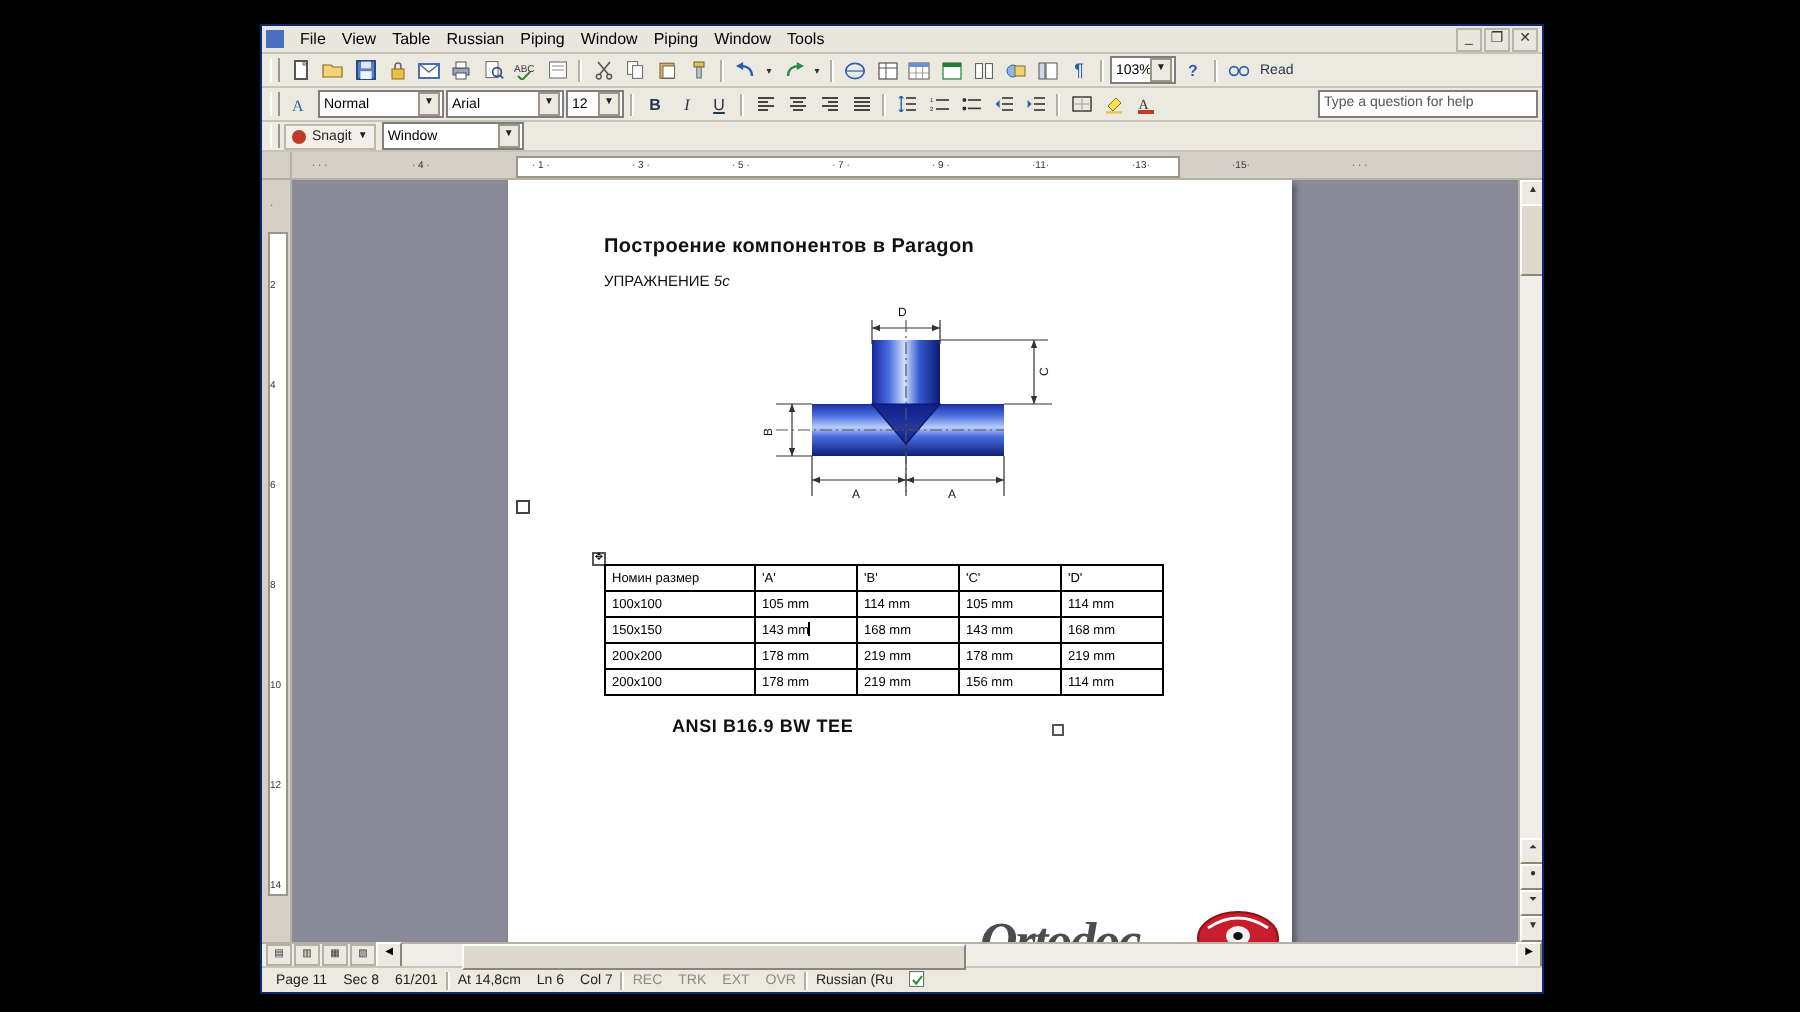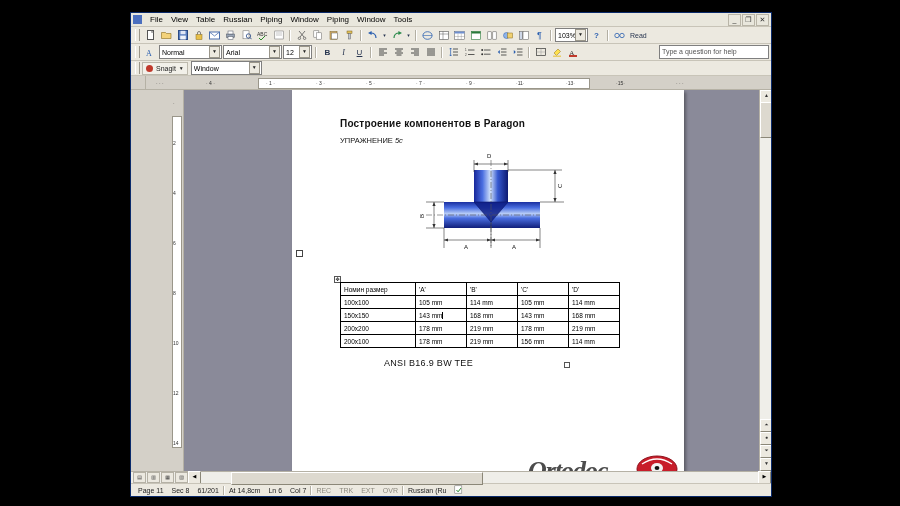--- a/index.html
+++ b/index.html
@@ -83,21 +83,21 @@
   .ruler-h{
     height:13px;background:#d4d0c8;display:flex;align-items:stretch;
     border-bottom:1px solid #b5b1a5;
   }
   .ruler-h .corner{width:14px;background:#d4d0c8;border-right:1px solid #b5b1a5;}
   .ruler-h .rbody{flex:1;position:relative;background:#d4d0c8;}
   .ruler-h .rwhite{position:absolute;top:2px;left:112px;width:330px;height:9px;background:#fff;border:1px solid #9a968a;}
   .rtick{position:absolute;top:4px;font-size:5px;color:#333;}
 
   
-  .word-body{flex:1;display:flex;background:#808080;position:relative;overflow:hidden;margin-left:38px;}
+  .word-body{flex:1;display:flex;background:#808080;position:relative;overflow:hidden;}
   .vruler{
     width:14px;background:#d4d0c8;border-right:1px solid #b5b1a5;position:relative;
   }
   .vruler .vwhite{position:absolute;left:3px;top:26px;width:8px;height:330px;background:#fff;border:1px solid #9a968a;}
   .vtick{position:absolute;left:4px;font-size:5px;color:#333;}
 
   .canvas{flex:1;position:relative;background:#7d7d8c;overflow:hidden;}
   .page{
     position:absolute;left:108px;top:0;width:392px;height:420px;background:#fff;
     box-shadow:2px 2px 3px rgba(0,0,0,.35);
@@ -122,21 +122,21 @@
     position:absolute;left:48px;top:192px;border-collapse:collapse;font-size:6.5px;color:#000;
   }
   .tbl td{border:1px solid #000;padding:1px 3px;height:10px;white-space:nowrap;}
   .tbl td.c1{width:68px;}
   .tbl td.c{width:44px;}
   .tbl .hdr td{font-weight:normal;}
   .caret{display:inline-block;width:1px;height:7px;background:#000;vertical-align:-1px;}
   .tbl-handle{position:absolute;left:42px;top:186px;width:5px;height:5px;border:1px solid #555;background:#fff;font-size:5px;line-height:4px;text-align:center;}
   .tbl-handle2{position:absolute;left:272px;top:272px;width:4px;height:4px;border:1px solid #555;background:#fff;}
 
-  .ansi{position:absolute;left:92px;top:268px;font-size:9px;font-weight:normal;color:#111;letter-spacing:.3px;}
+  .ansi{position:absolute;left:82px;top:268px;font-size:9px;font-weight:bold;color:#111;letter-spacing:.3px;}
 
   
   .watermark{position:absolute;left:236px;top:360px;width:150px;height:46px;}
   .wm-text{
     position:absolute;left:0;top:6px;font-size:26px;font-style:italic;font-weight:bold;
     color:#3d3d3d;font-family:"Liberation Serif",serif;letter-spacing:-1px;opacity:.92;
   }
   .wm-logo{position:absolute;left:108px;top:2px;width:42px;height:34px;}
 
   

